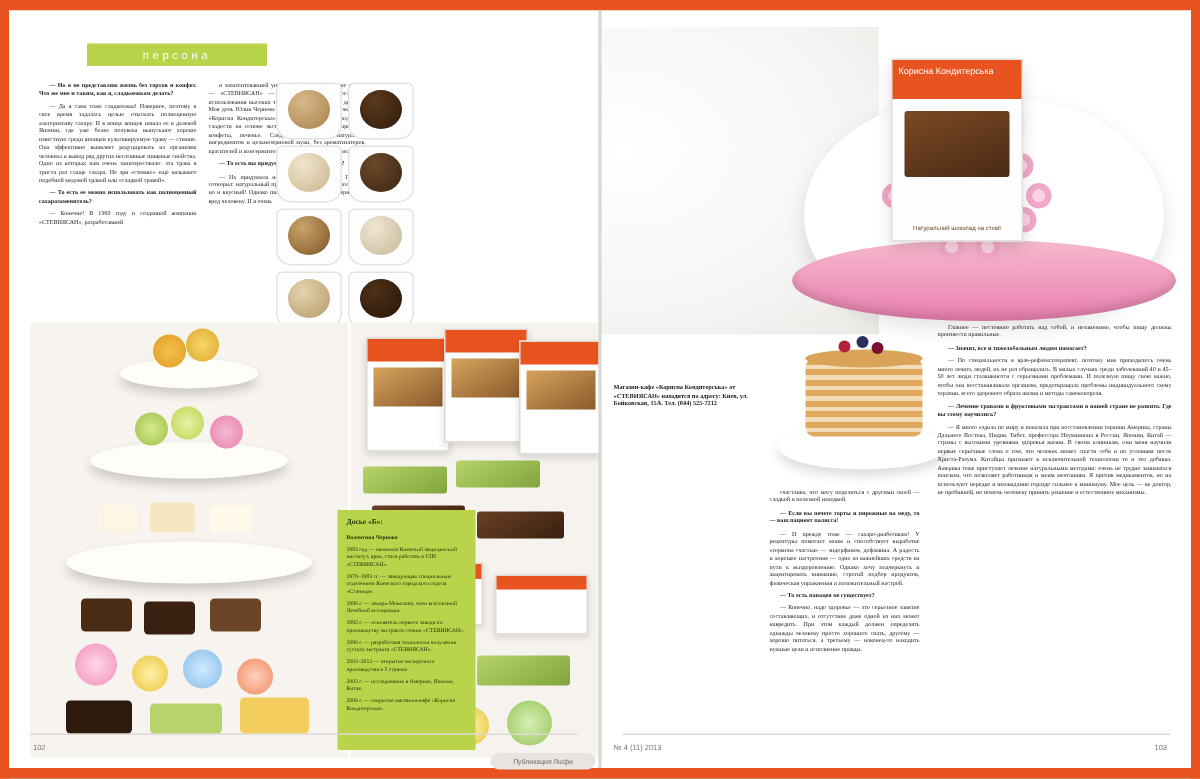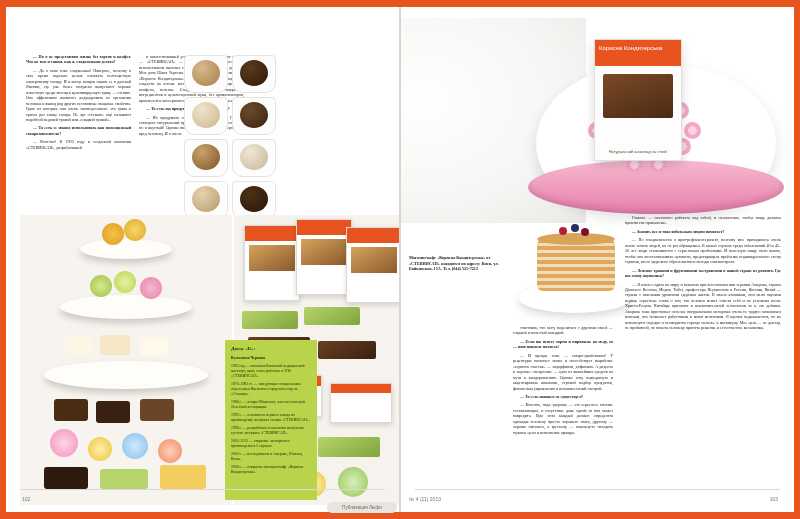--- a/index.html
+++ b/index.html
@@ -103,20 +103,23 @@
 
 <div class="spread">
 
   <div class="frame-top"></div>
   <div class="frame-bottom"></div>
   <div class="frame-left"></div>
   <div class="frame-right"></div>
 
   <div class="page page-left">
 
+    <div class="kicker">
+      <span>персона</span>
+    </div>
 
     <div class="col c1">
       <p class="q">— Но я не представляю жизнь без тортов и конфет. Что же мне и таким, как я, сладкоежкам делать?</p>
       <p>— Да я сама тоже сладкоежка! Наверное, поэтому в свое время задалась целью отыскать полноценную альтернативу сахару. И в конце концов нашла ее в далекой Японии, где уже более полувека выпускают хорошо известную среди японцев культивируемую траву — стевию. Она эффективно выявляет редуцировать из организма человека и вывод ряд других негативные пищевые свойства. Одно из которых нам очень заинтересовало: эта трава в триста раз слаще сахара. Не зря «стевию» ещё называют подобной медовой травой или «сладкой травой».</p>
       <p class="q">— То есть ее можно использовать как полноценный сахарозаменитель?</p>
       <p>— Конечно! В 1993 году и созданной компании «СТЕВИЯСАН», разработавшей</p>
     </div>
 
     <div class="col c2">
       <p>и запатентовавшей уникальный густой экстракт стевии — «СТЕВИЯСАН» — вы тому же не смогли без использования высоких температур и химических добавок. Моя дочь Юлия Чернова продолжила наше и основала ЧП «Корисна Кондитерська», а я всю сахарную продукцию сладости на основе экстракта стевии: торты, пирожные, конфеты, печенье. Следует только из натурально ингредиентов и цельнозерновой муки, без ароматизаторов, красителей и консервантов. Просто пальчики оближешь!</p>

